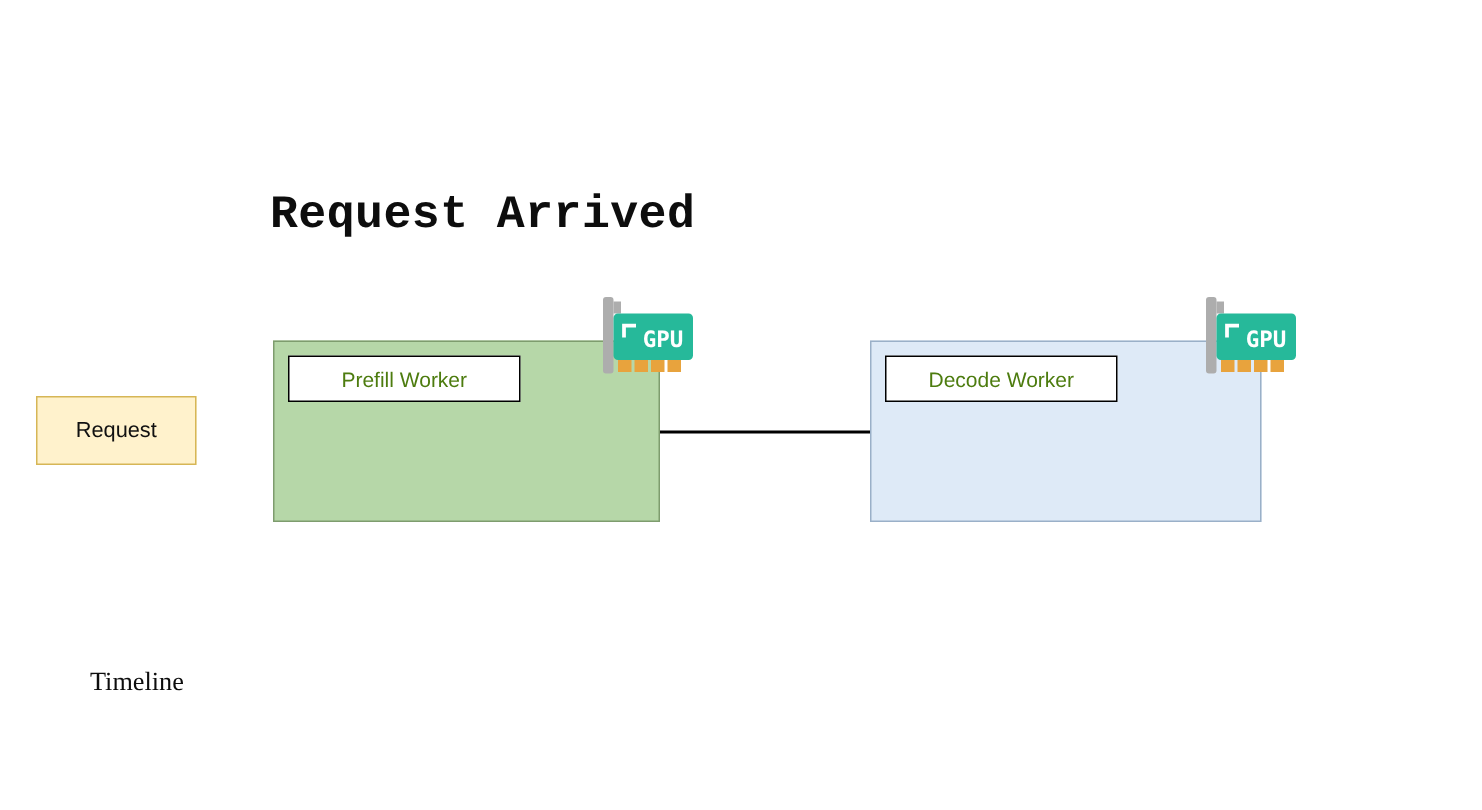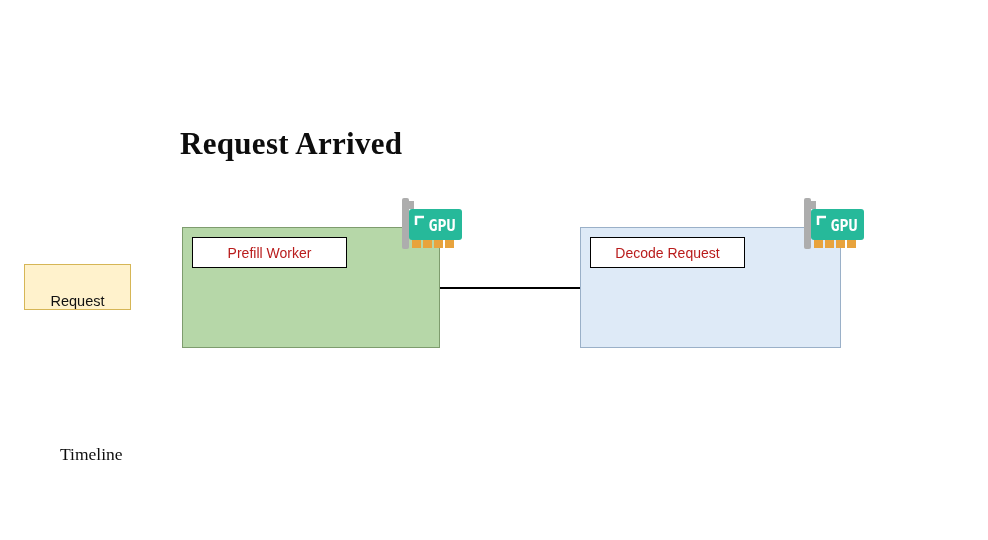--- a/index.html
+++ b/index.html
@@ -21,36 +21,36 @@
     top: 40px;
     font-size: 13.5px;
     color: #5f5f5f;
     letter-spacing: 0.1px;
   }
   .title {
     position: absolute;
     left: 180px;
     top: 126px;
     margin: 0;
-    font-family: Liberation Serif, serif;
+    font-family: Liberation Mono, monospace;
     font-weight: 600;
     font-size: 31px;
     color: #0d0d0d;
     letter-spacing: 0.3px;
   }
   .request-box {
     position: absolute;
     left: 24px;
     top: 264px;
     width: 105px;
     height: 44px;
     background: #FFF2CC;
     border: 1px solid #D6B656;
     display: flex;
-    align-items: flex-end;
+    align-items: center;
     justify-content: center;
     font-size: 14.5px;
     color: #111;
   }
   .connector {
     position: absolute;
     left: 438px;
     top: 287px;
     width: 142px;
     height: 0;
@@ -78,21 +78,21 @@
     left: 9px;
     top: 9px;
     width: 153px;
     height: 29px;
     background: #ffffff;
     border: 1px solid #000000;
     display: flex;
     align-items: center;
     justify-content: center;
     font-size: 14px;
-    color: #b91c1c;
+    color: #4d7c0f;
   }
   .gpu-icon-wrap {
     position: absolute;
     width: 70px;
     height: 60px;
   }
   .gpu-1 { left: 396px; top: 197px; }
   .gpu-2 { left: 798px; top: 197px; }
   .timeline-label {
     position: absolute;
@@ -119,21 +119,21 @@
   <div class="connector"></div>
 
   <div class="worker prefill">
     <div class="worker-label">
       <span>Prefill Worker</span>
     </div>
   </div>
 
   <div class="worker decode">
     <div class="worker-label">
-      <span>Decode Request</span>
+      <span>Decode Worker</span>
     </div>
   </div>
 
   <div class="gpu-icon-wrap gpu-1">
     <svg width="70" height="60" viewBox="0 0 70 60">
       <rect x="6" y="1" width="7" height="51" rx="2" fill="#ADADAD"></rect>
       <rect x="13" y="4" width="5" height="8" fill="#ADADAD"></rect>
       <rect x="13" y="12" width="53" height="31" rx="3" fill="#26B99A"></rect>
       <path d="M20 28 v-8 h8" stroke="#ffffff" stroke-width="2.5" fill="none"></path>
       <text x="46" y="34" text-anchor="middle" font-family="DejaVu Sans Mono, monospace" font-size="15" font-weight="bold" fill="#ffffff">GPU</text>

